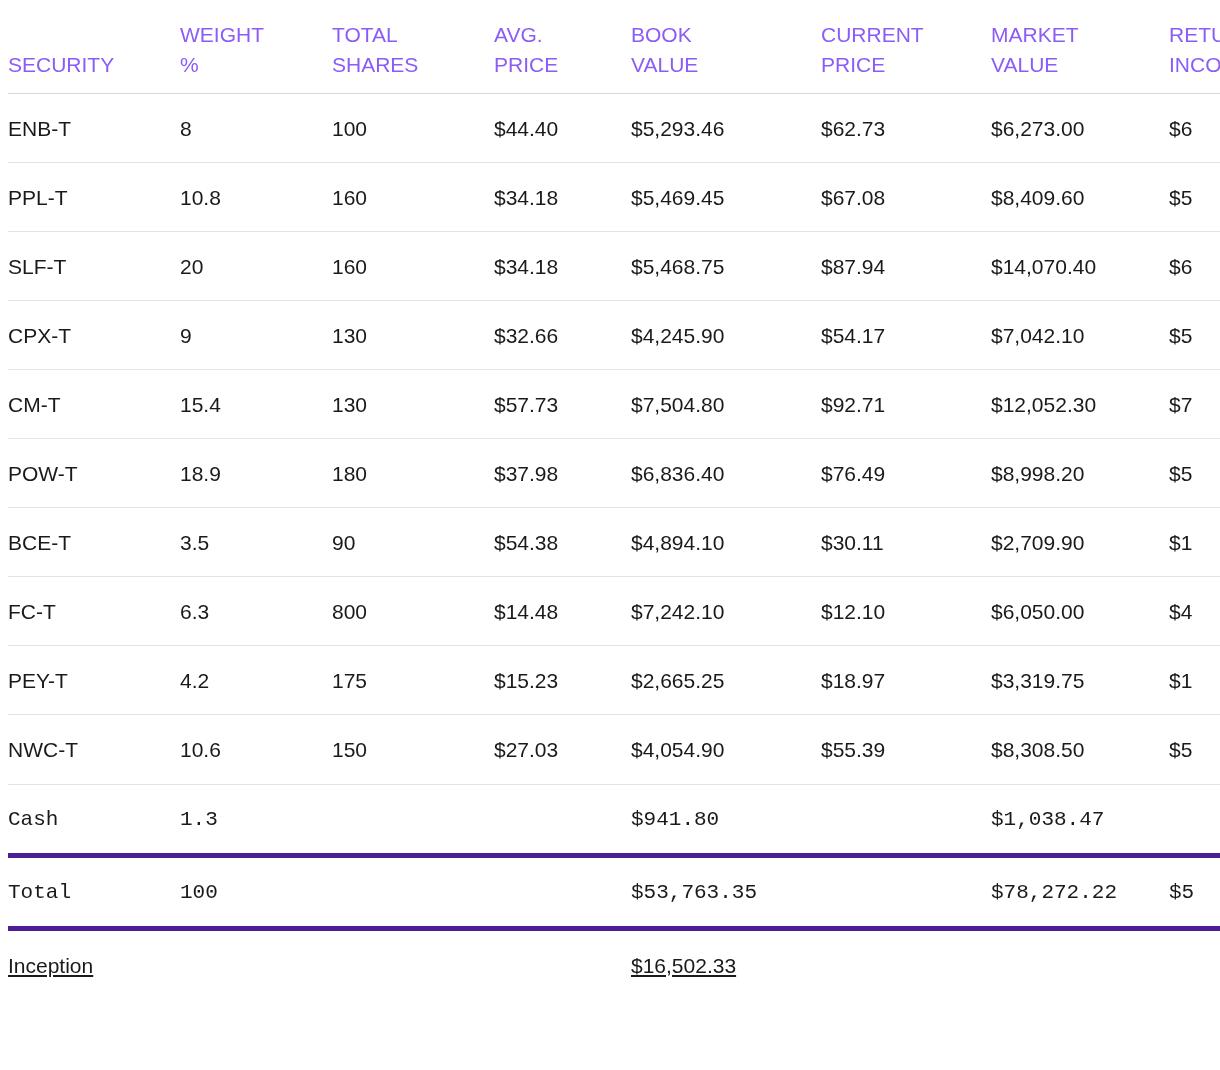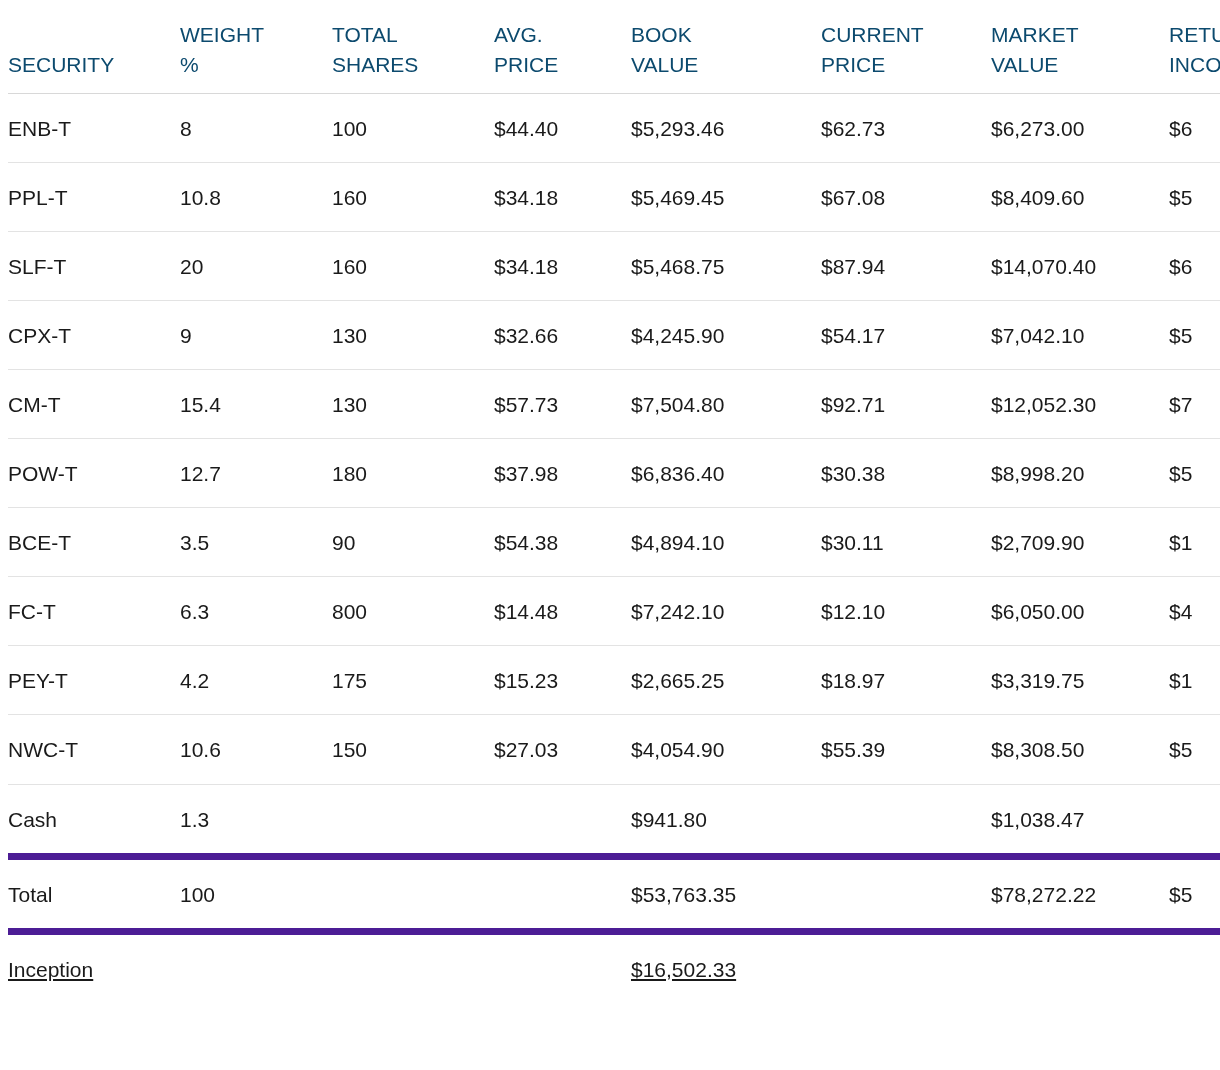--- a/index.html
+++ b/index.html
@@ -33,21 +33,21 @@
   table.portfolio col.c-avgprice { width: 137px; }
   table.portfolio col.c-book     { width: 190px; }
   table.portfolio col.c-curprice { width: 170px; }
   table.portfolio col.c-market   { width: 178px; }
   table.portfolio col.c-return   { width: 169px; }
 
   thead th {
     text-align: left;
     font-weight: normal;
     font-size: 21px;
-    color: #0c4a6e;
+    color: #8b5cf6;
     vertical-align: bottom;
     padding: 0 0 13px 0;
     line-height: 1.42;
     white-space: pre-line;
   }
   thead tr {
     border-bottom: 1px solid #d8d8d8;
   }
   tbody td {
     padding: 23px 0 22px 0;
@@ -55,21 +55,22 @@
     line-height: 1.1;
     color: #1a1a1a;
     border-bottom: 1px solid #e3e3e3;
     vertical-align: middle;
     white-space: nowrap;
   }
   tbody tr:last-child td {
     border-bottom: none;
   }
   tbody tr.summary-row td {
-    border-bottom: 7px solid #4c1d95;
+    border-bottom: 5px solid #4c1d95;
+    font-family: Liberation Mono, monospace;
   }
   tbody tr.inception-row td {
     border-bottom: none;
     text-decoration: underline;
   }
   .header-spacer {
     height: 20px;
   }
 </style>
 </head>
@@ -153,25 +154,25 @@
         <td>15.4</td>
         <td>130</td>
         <td>$57.73</td>
         <td>$7,504.80</td>
         <td>$92.71</td>
         <td>$12,052.30</td>
         <td>$7</td>
       </tr>
       <tr>
         <td>POW-T</td>
-        <td>12.7</td>
+        <td>18.9</td>
         <td>180</td>
         <td>$37.98</td>
         <td>$6,836.40</td>
-        <td>$30.38</td>
+        <td>$76.49</td>
         <td>$8,998.20</td>
         <td>$5</td>
       </tr>
       <tr>
         <td>BCE-T</td>
         <td>3.5</td>
         <td>90</td>
         <td>$54.38</td>
         <td>$4,894.10</td>
         <td>$30.11</td>

